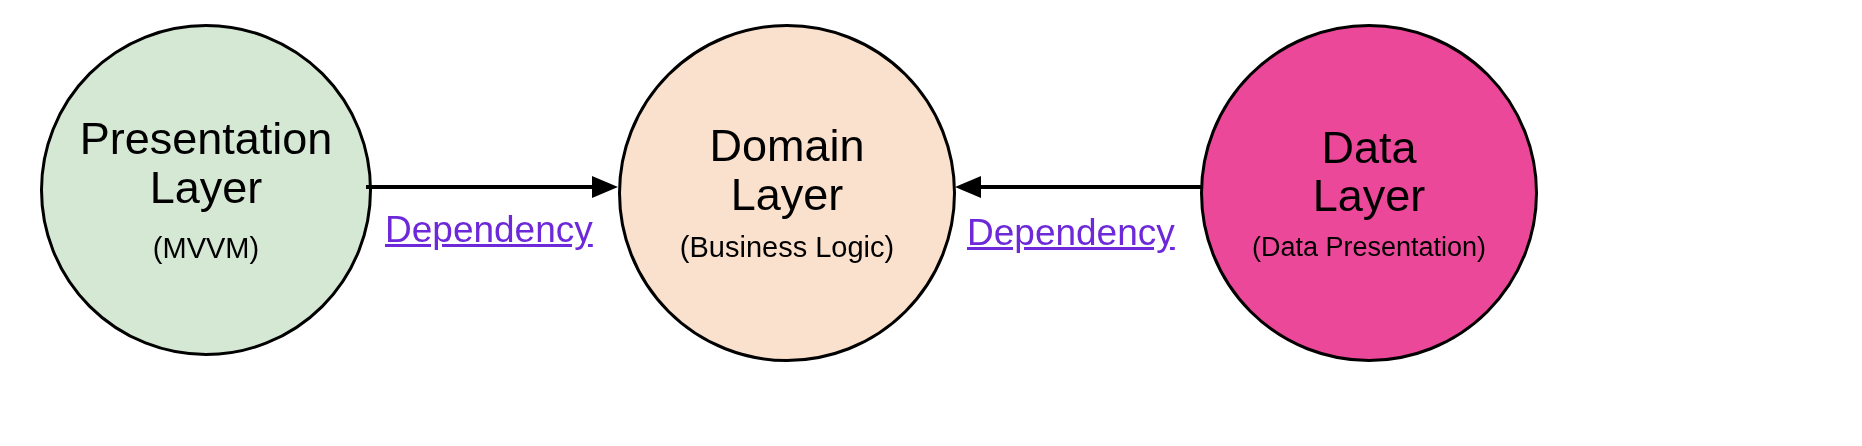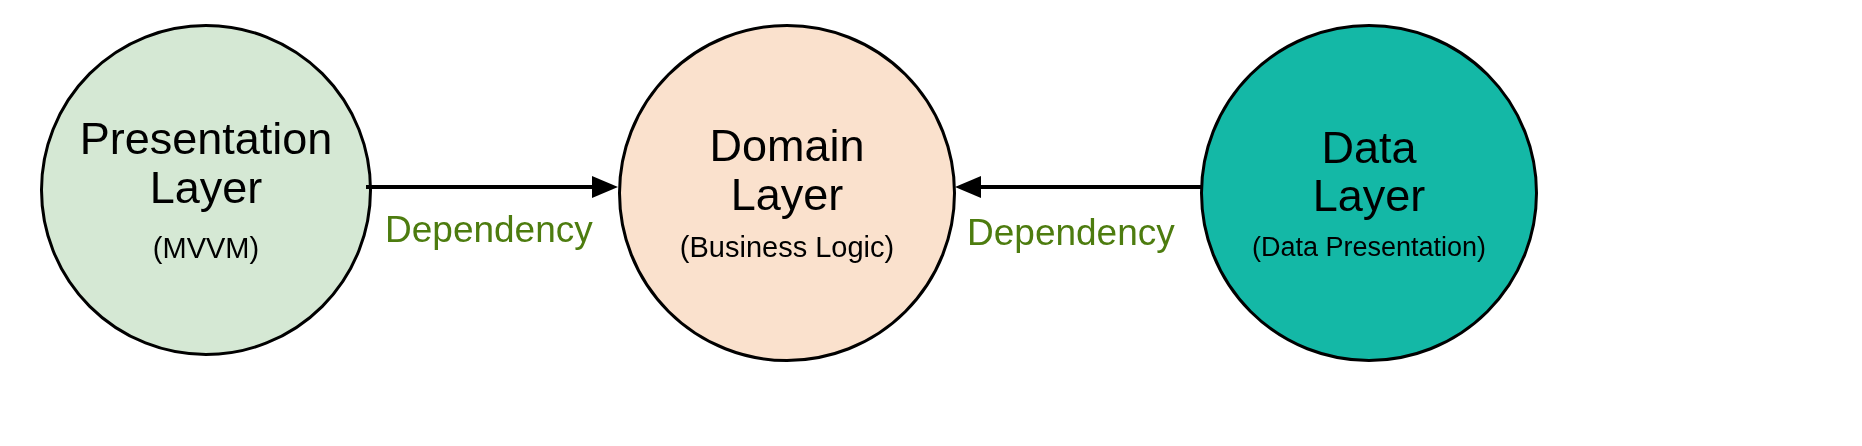--- a/index.html
+++ b/index.html
@@ -58,21 +58,21 @@
     height: 338px;
     background: #fae1cd;
   }
   #node-domain .node-title { font-size: 45px; }
   #node-domain .node-subtitle { font-size: 29px; }
   #node-data {
     left: 1200px;
     top: 24px;
     width: 338px;
     height: 338px;
-    background: #14b8a6;
+    background: #ec4899;
   }
   #node-data .node-title { font-size: 45px; }
   #node-data .node-subtitle { font-size: 27px; }
 
   .edge-svg {
     position: absolute;
     left: 0;
     top: 0;
     width: 1862px;
     height: 446px;
@@ -83,23 +83,24 @@
     stroke-width: 4;
     fill: none;
   }
   .edge-head {
     fill: #000000;
     stroke: none;
   }
   .edge-label {
     position: absolute;
     font-size: 37px;
-    color: #4d7c0f;
+    color: #6d28d9;
     white-space: nowrap;
     line-height: 1;
+    text-decoration: underline;
   }
   #edge-label-left {
     left: 385px;
     top: 211px;
   }
   #edge-label-right {
     left: 967px;
     top: 214px;
   }
 </style>

